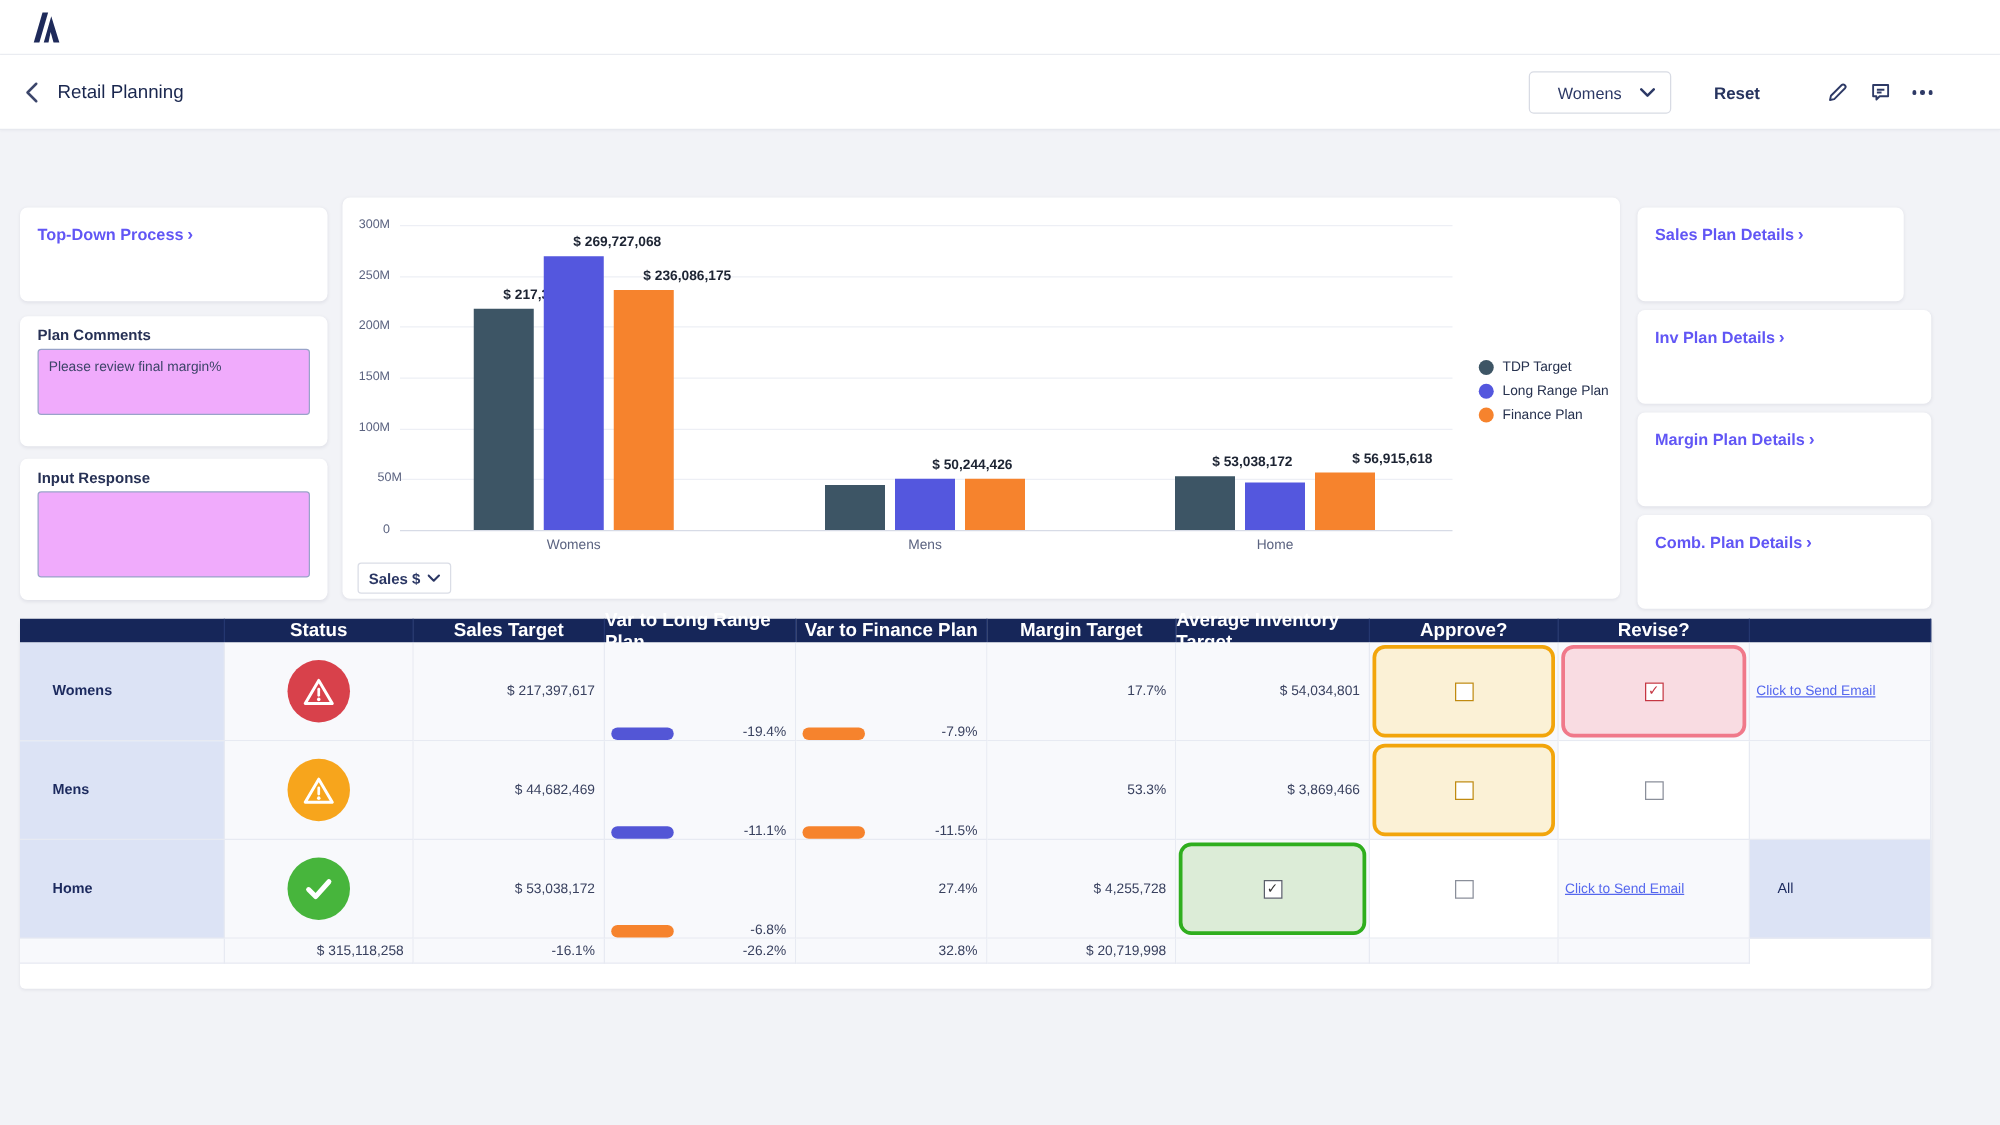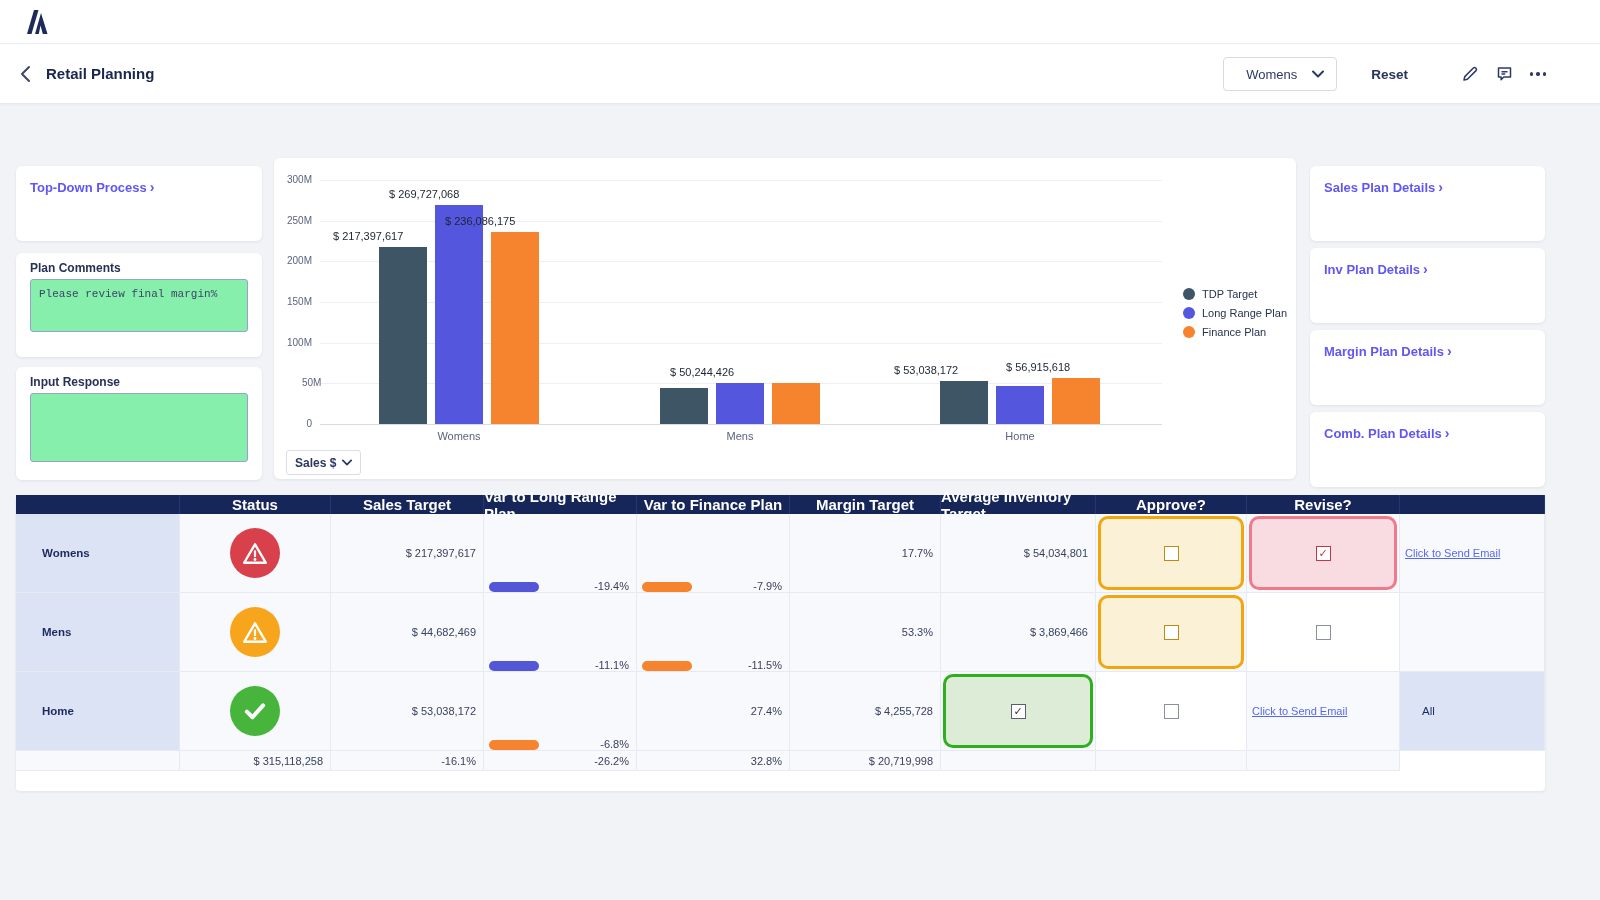--- a/index.html
+++ b/index.html
@@ -9,52 +9,52 @@
   
   #top-bar { position:absolute; left:0; top:0; width:1600px; height:44px;
     background:#fff; border-bottom:1px solid #ebedf2; }
   #logo { position:absolute; left:24px; top:9px; width:26px; height:26px; cursor:pointer; }
 
   
   #page-header { position:absolute; left:0; top:44px; width:1600px; height:60px;
     background:#fff; border-bottom:1px solid #e7e9ef;
     box-shadow:0 1px 2px rgba(20,30,70,.04); display:flex; align-items:center; }
   #back-btn { margin-left:20px; width:18px; height:18px; display:flex; align-items:center; cursor:pointer; }
-  #page-title { margin-left:8px; font-size:15px; font-weight:bold; color:#19264e; }
+  #page-title { margin-left:8px; font-size:15px; font-weight:normal; color:#19264e; }
   #header-right { position:absolute; right:52px; top:0; height:60px; display:flex; align-items:center; }
   #filter-dropdown { width:114px; height:34px; border:1px solid #d8dbe4; border-radius:4px;
     background:#fff; display:flex; align-items:center; justify-content:space-between;
     padding:0 12px 0 22px; cursor:pointer; margin-right:34px; }
   #filter-dropdown span { font-size:13px; color:#2c3966; }
   #reset-btn { font-size:13.5px; font-weight:bold; color:#27345f; cursor:pointer; margin-right:38px; }
   .hicon { width:20px; height:20px; margin-left:14px; display:flex; align-items:center;
     justify-content:center; cursor:pointer; }
   .dots { display:flex; gap:3px; }
   .dots i { width:3.5px; height:3.5px; border-radius:50%; background:#2e3a66; }
 
   
   .card { position:absolute; background:#fff; border-radius:6px;
     box-shadow:0 1px 3px rgba(20,30,70,.08); }
   .card-link { position:absolute; left:14px; top:13px; font-size:13px; font-weight:bold;
     color:#6156f5; cursor:pointer; }
   .card-link .chev { font-size:14px; margin-left:3px; }
   .panel-label { position:absolute; left:14px; top:8px; font-size:12px; font-weight:bold; color:#273155; }
   .panel-input { position:absolute; left:14px; width:218px; border:1px solid #99a3c9;
-    border-radius:3px; background:#86efac; font-family:Liberation Mono, monospace;
+    border-radius:3px; background:#f0abfc; font-family:Liberation Sans, sans-serif;
     font-size:11px; color:#3c4468; padding:8px; resize:none; outline:none; }
 
   
   #chart-card { left:274px; top:158px; width:1022px; height:321px; }
   #chart-area { position:absolute; left:0; top:0; width:1022px; height:321px; }
   .tick { position:absolute; left:0; width:38px; text-align:right; font-size:10px; color:#5b6380; }
   .grid { position:absolute; left:46px; width:842px; height:1px; background:#edeff5; }
   .grid.base { background:#d7dbe6; }
   .bar { position:absolute; width:48px; }
-  .bar-label { position:absolute; width:140px; text-align:left; font-size:11px;
-    font-weight:normal; color:#1d2433; white-space:nowrap; }
+  .bar-label { position:absolute; width:140px; text-align:right; font-size:11px;
+    font-weight:bold; color:#1d2433; white-space:nowrap; }
   .cat-label { position:absolute; width:120px; text-align:center; font-size:11px; color:#5b6380; }
   #legend { position:absolute; left:909px; top:126px; }
   .legend-item { display:flex; align-items:center; height:19px; }
   .legend-dot { width:12px; height:12px; border-radius:50%; margin-right:7px; }
   .legend-text { font-size:11px; color:#27324f; }
   #measure-selector { position:absolute; left:12px; top:292px; height:25px;
     border:1px solid #dadde6; border-radius:3px; background:#fff; display:flex;
     align-items:center; padding:0 8px; cursor:pointer; }
   #measure-selector span { font-size:12px; font-weight:bold; color:#2b3764; margin-right:6px; }
 
@@ -200,21 +200,21 @@
       </div>
     </div>
   <div id="measure-selector">
     <span>Sales $</span>
     <svg width="10" height="7" viewBox="0 0 12 8">
         <polyline points="1,1.5 6,6.5 11,1.5" fill="none" stroke="#2b3764" stroke-width="2" stroke-linecap="round" stroke-linejoin="round"></polyline>
       </svg>
   </div>
 </div>
 
-<div class="card" style="left:1310px; top:166px; width:235px; height:75px;">
+<div class="card" style="left:1310px; top:166px; width:213px; height:75px;">
   <div class="card-link"><span>Sales Plan Details</span><span class="chev">›</span></div>
 </div>
 <div class="card" style="left:1310px; top:248px; width:235px; height:75px;">
   <div class="card-link"><span>Inv Plan Details</span><span class="chev">›</span></div>
 </div>
 <div class="card" style="left:1310px; top:330px; width:235px; height:75px;">
   <div class="card-link"><span>Margin Plan Details</span><span class="chev">›</span></div>
 </div>
 <div class="card" style="left:1310px; top:412px; width:235px; height:75px;">
   <div class="card-link"><span>Comb. Plan Details</span><span class="chev">›</span></div>

